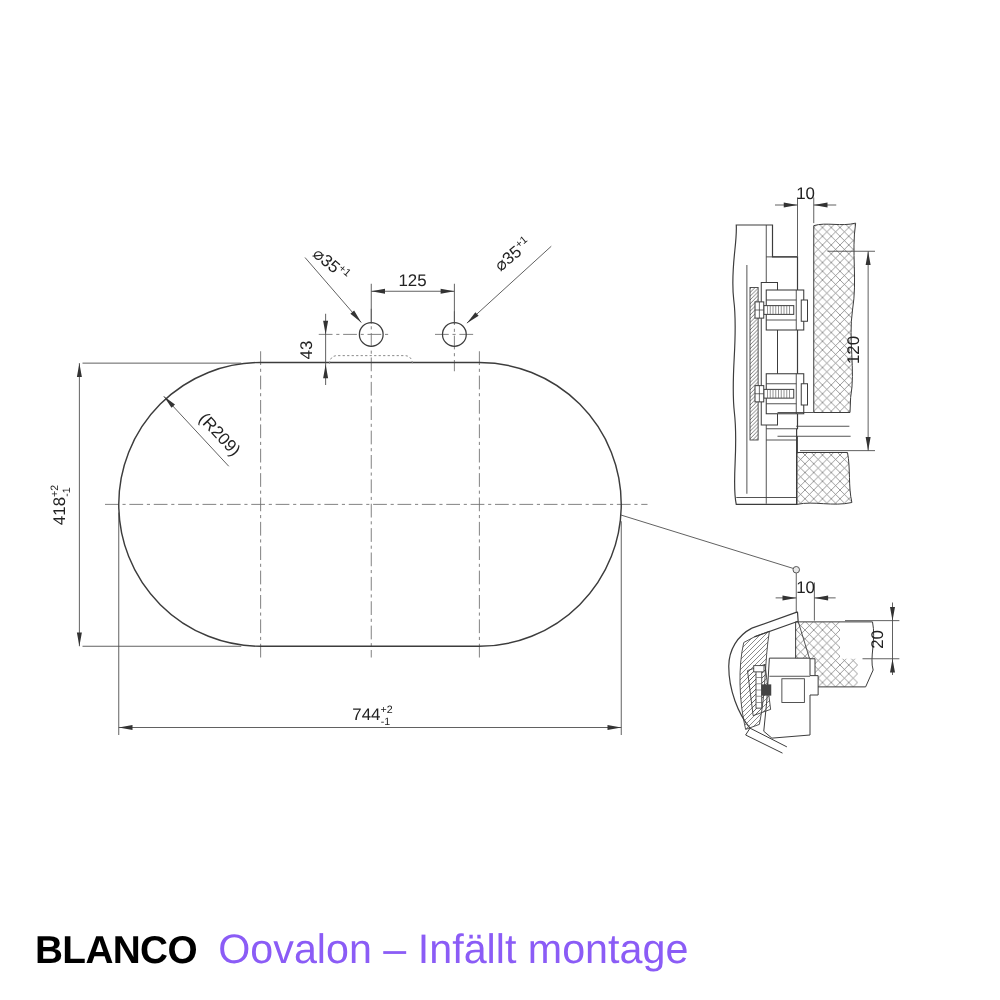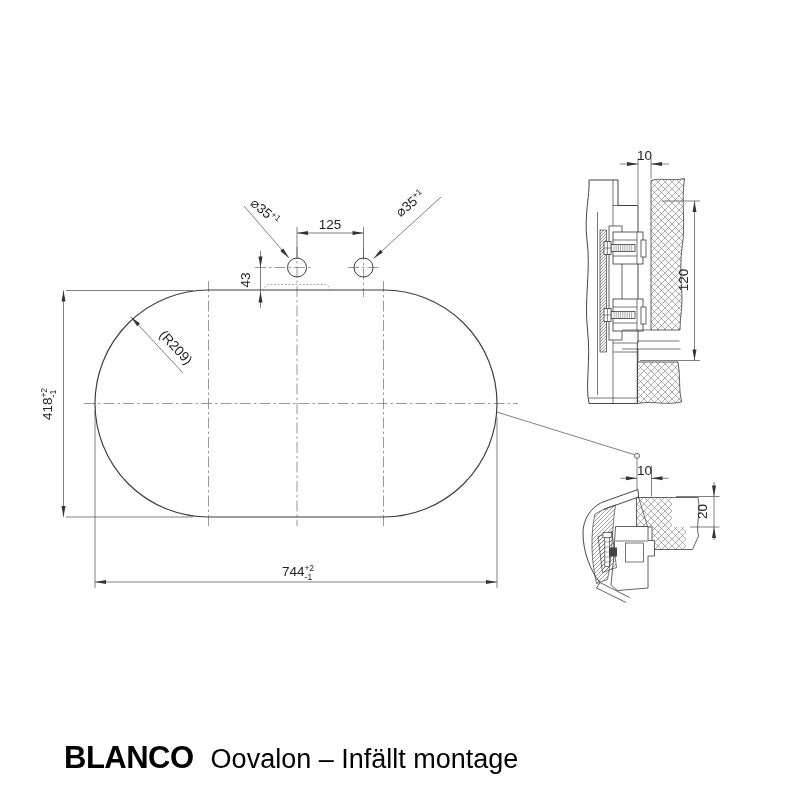--- a/index.html
+++ b/index.html
@@ -1,23 +1,23 @@
 <!DOCTYPE html>
 <html><head>
 <meta charset="utf-8">
 <style>
   html,body{margin:0;padding:0;background:#fff;}
   .canvas{position:relative;width:800px;height:800px;background:#ffffff;overflow:hidden;
           font-family:"Liberation Sans","DejaVu Sans",sans-serif;}
   svg text{font-family:"Liberation Sans","DejaVu Sans",sans-serif;fill:#222;}
   .dt{font-size:13.5px;}
   .tol{font-size:8.5px;}
-  .footer{position:absolute;left:28px;top:740px;display:flex;align-items:baseline;gap:17px;margin-left:36px;}
+  .footer{position:absolute;left:28px;top:740px;display:flex;align-items:baseline;gap:17px;}
   .logo{font-weight:700;font-size:31px;letter-spacing:-0.5px;color:#000;}
-  .title{font-size:27px;font-weight:400;color:#000000;}
+  .title{font-size:33px;font-weight:400;color:#8b5cf6;}
 </style>
 </head>
 <body>
 
 <div class="canvas">
 
 <svg width="800" height="730" viewBox="0 0 800 730">
   <defs>
     <pattern id="xh" patternUnits="userSpaceOnUse" width="7" height="7">
       <path d="M0,0 L7,7 M7,0 L0,7" stroke="#6f6f6f" stroke-width="0.55" fill="none"></path>

